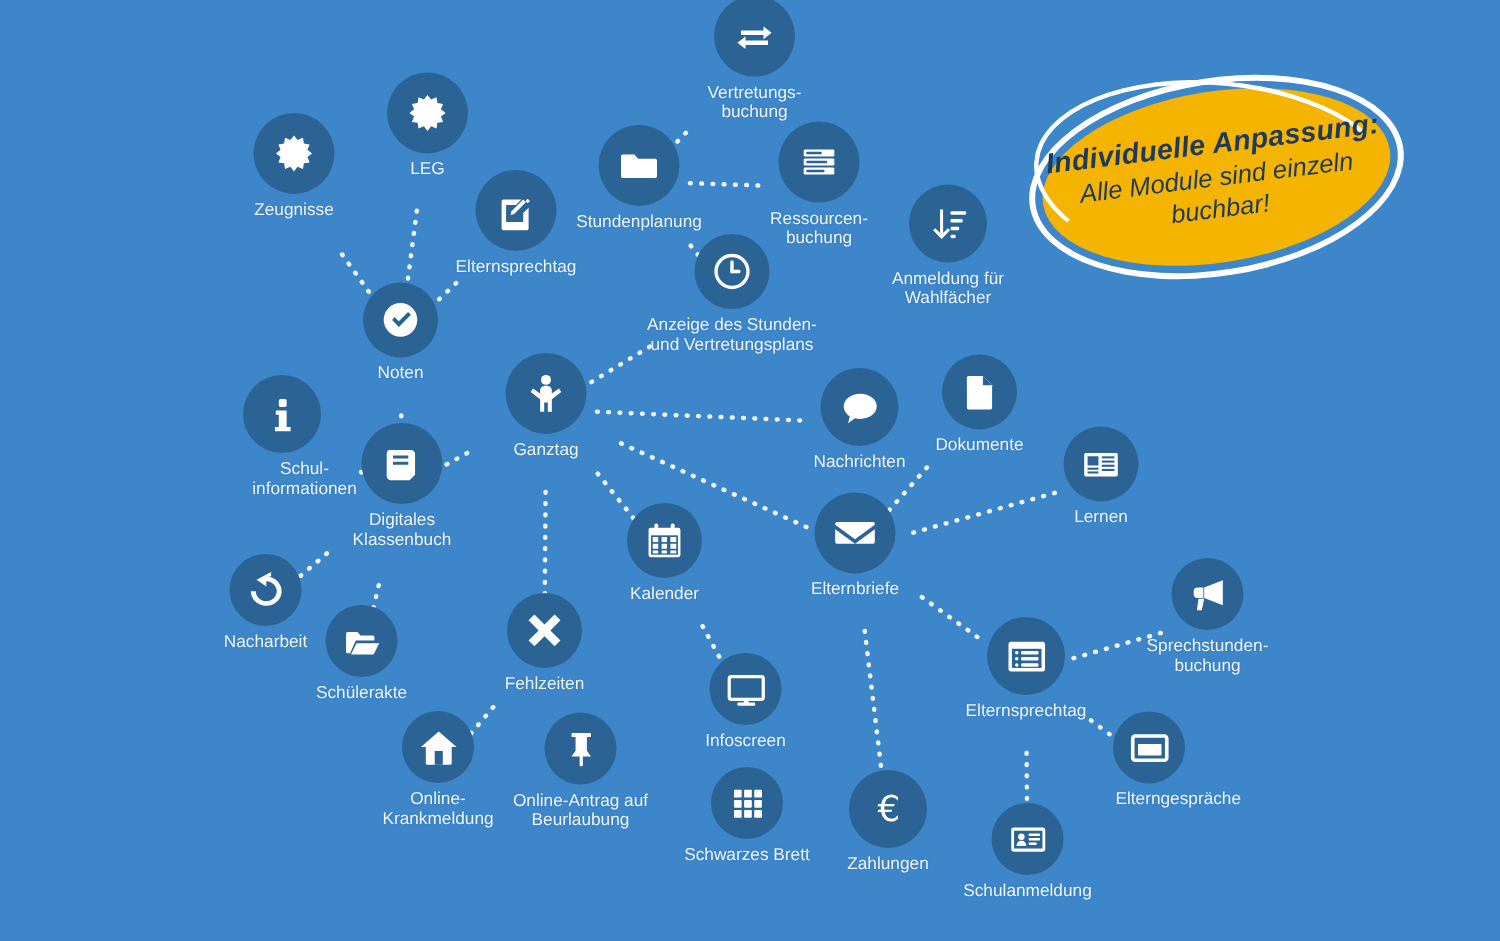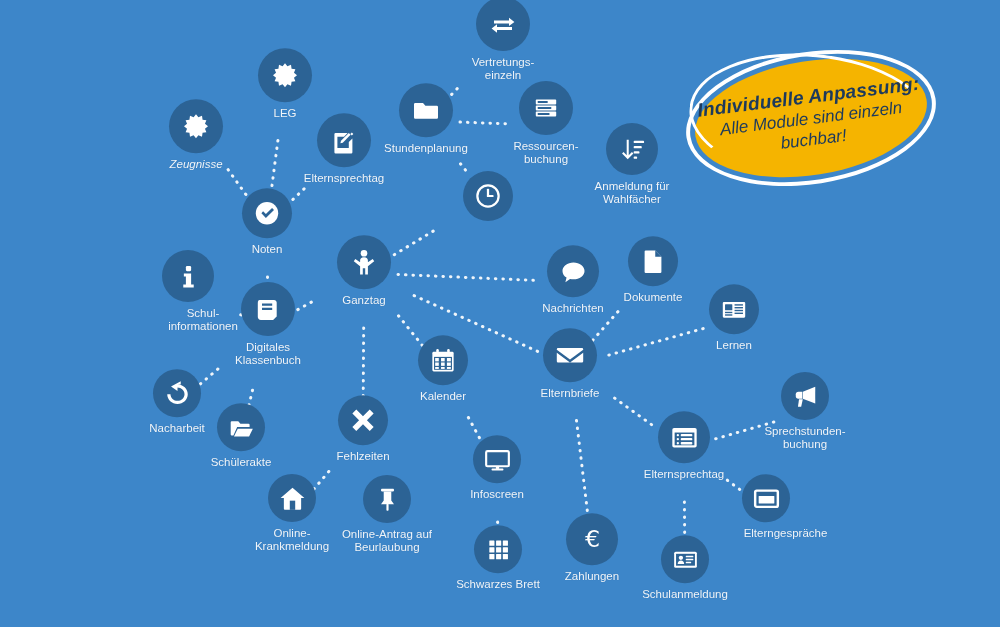--- a/index.html
+++ b/index.html
@@ -138,21 +138,21 @@
       <line x1="576.5" y1="420.6" x2="588.1" y2="517.2" stroke="#ffffff" stroke-width="3" stroke-linecap="round" stroke-dasharray="0.5 7" opacity="0.92"></line>
       <line x1="468.4" y1="417.5" x2="482.2" y2="442.8" stroke="#ffffff" stroke-width="3" stroke-linecap="round" stroke-dasharray="0.5 7" opacity="0.92"></line>
       <line x1="497.6" y1="522.0" x2="497.7" y2="529.0" stroke="#ffffff" stroke-width="3" stroke-linecap="round" stroke-dasharray="0.5 7" opacity="0.92"></line>
       <line x1="328.8" y1="471.5" x2="312.0" y2="491.3" stroke="#ffffff" stroke-width="3" stroke-linecap="round" stroke-dasharray="0.5 7" opacity="0.92"></line>
       <line x1="715.7" y1="438.8" x2="775.2" y2="421.6" stroke="#ffffff" stroke-width="3" stroke-linecap="round" stroke-dasharray="0.5 7" opacity="0.92"></line>
       <line x1="727.3" y1="480.2" x2="741.1" y2="490.5" stroke="#ffffff" stroke-width="3" stroke-linecap="round" stroke-dasharray="0.5 7" opacity="0.92"></line>
       <line x1="684.4" y1="502.0" x2="684.7" y2="539.0" stroke="#ffffff" stroke-width="3" stroke-linecap="round" stroke-dasharray="0.5 7" opacity="0.92"></line>
     </svg>
 
   <div id="nodes-layer">
-      <div class="node" style="left: 196px; top: 135px; font-style: italic;">
+      <div class="node" style="left: 196px; top: 111px;">
         <div class="disc" style="width: 54px; height: 54px; background: rgb(44, 99, 149);">
           <svg width="30" height="30" viewBox="0 0 100 100" fill="#ffffff">
             <polygon points="50.0,10.0 58.0,20.1 70.0,15.4 71.9,28.1 84.6,30.0 79.9,42.0 90.0,50.0 79.9,58.0 84.6,70.0 71.9,71.9 70.0,84.6 58.0,79.9 50.0,90.0 42.0,79.9 30.0,84.6 28.1,71.9 15.4,70.0 20.1,58.0 10.0,50.0 20.1,42.0 15.4,30.0 28.1,28.1 30.0,15.4 42.0,20.1"></polygon>
           </svg>
         </div>
         <div class="label" style="color: rgb(240, 245, 250);">Zeugnisse</div>
       </div>
       <div class="node" style="left: 285px; top: 84px;">
         <div class="disc" style="width: 54px; height: 54px; background: rgb(44, 99, 149);">
           <svg width="30" height="30" viewBox="0 0 100 100" fill="#ffffff">
@@ -172,21 +172,21 @@
         <div class="label" style="color: rgb(240, 245, 250);">Elternsprechtag</div>
       </div>
       <div class="node" style="left: 503px; top: 39px;">
         <div class="disc" style="width: 54px; height: 54px; background: rgb(44, 99, 149);">
           <svg width="30" height="30" viewBox="0 0 100 100" fill="#ffffff">
             <path d="M20 38h50v-9l18 14-18 14v-9H20z"></path>
             <path d="M80 60H30v-9L12 65l18 14v-9h50z"></path>
           </svg>
         </div>
         <div class="label" style="color: rgb(240, 245, 250);">Vertretungs-
-einzeln</div>
+buchung</div>
       </div>
       <div class="node" style="left: 426px; top: 119px;">
         <div class="disc" style="width: 54px; height: 54px; background: rgb(44, 99, 149);">
           <svg width="30" height="30" viewBox="0 0 100 100" fill="#ffffff">
             <path d="M14 26h26l8 9h38a4 4 0 0 1 4 4v35a4 4 0 0 1-4 4H14a4 4 0 0 1-4-4V30a4 4 0 0 1 4-4z"></path>
           </svg>
         </div>
         <div class="label" style="color: rgb(240, 245, 250);">Stundenplanung</div>
       </div>
       <div class="node" style="left: 546px; top: 123px;">
@@ -217,20 +217,22 @@
 Wahlfächer</div>
       </div>
       <div class="node" style="left: 488px; top: 196px;">
         <div class="disc" style="width: 50px; height: 50px; background: rgb(44, 99, 149);">
           <svg width="28" height="28" viewBox="0 0 100 100" fill="#ffffff">
             <circle cx="50" cy="50" r="38" fill="none" stroke="#ffffff" stroke-width="8"></circle>
             <rect x="46" y="24" width="8" height="30" rx="3"></rect>
             <rect x="46" y="46" width="24" height="8" rx="3"></rect>
           </svg>
         </div>
+        <div class="label" style="color: rgb(240, 245, 250);">Anzeige des Stunden-
+und Vertretungsplans</div>
       </div>
       <div class="node" style="left: 267px; top: 222px;">
         <div class="disc" style="width: 50px; height: 50px; background: rgb(44, 99, 149);">
           <svg width="28" height="28" viewBox="0 0 100 100" fill="#ffffff">
             <circle cx="50" cy="50" r="40"></circle>
             <path d="M30 50l6-7 10 10 22-22 7 7-29 29z" fill="#2c6395"></path>
           </svg>
         </div>
         <div class="label" style="color: rgb(240, 245, 250);">Noten</div>
       </div>
@@ -373,21 +375,21 @@
         <div class="disc" style="width: 48px; height: 48px; background: rgb(44, 99, 149);">
           <svg width="27" height="27" viewBox="0 0 100 100" fill="#ffffff">
             <rect x="26" y="10" width="48" height="10" rx="3"></rect>
             <path d="M36 20h28v34l10 14H26l10-14z"></path>
             <rect x="46" y="66" width="8" height="26" rx="3"></rect>
           </svg>
         </div>
         <div class="label" style="color: rgb(240, 245, 250);">Online-Antrag auf
 Beurlaubung</div>
       </div>
-      <div class="node" style="left: 498px; top: 558px;">
+      <div class="node" style="left: 498px; top: 544px;">
         <div class="disc" style="width: 48px; height: 48px; background: rgb(44, 99, 149);">
           <svg width="27" height="27" viewBox="0 0 100 100" fill="#ffffff">
             <rect x="16" y="16" width="19" height="19" rx="2"></rect>
             <rect x="41" y="16" width="19" height="19" rx="2"></rect>
             <rect x="66" y="16" width="19" height="19" rx="2"></rect>
             <rect x="16" y="41" width="19" height="19" rx="2"></rect>
             <rect x="41" y="41" width="19" height="19" rx="2"></rect>
             <rect x="66" y="41" width="19" height="19" rx="2"></rect>
             <rect x="16" y="66" width="19" height="19" rx="2"></rect>
             <rect x="41" y="66" width="19" height="19" rx="2"></rect>

